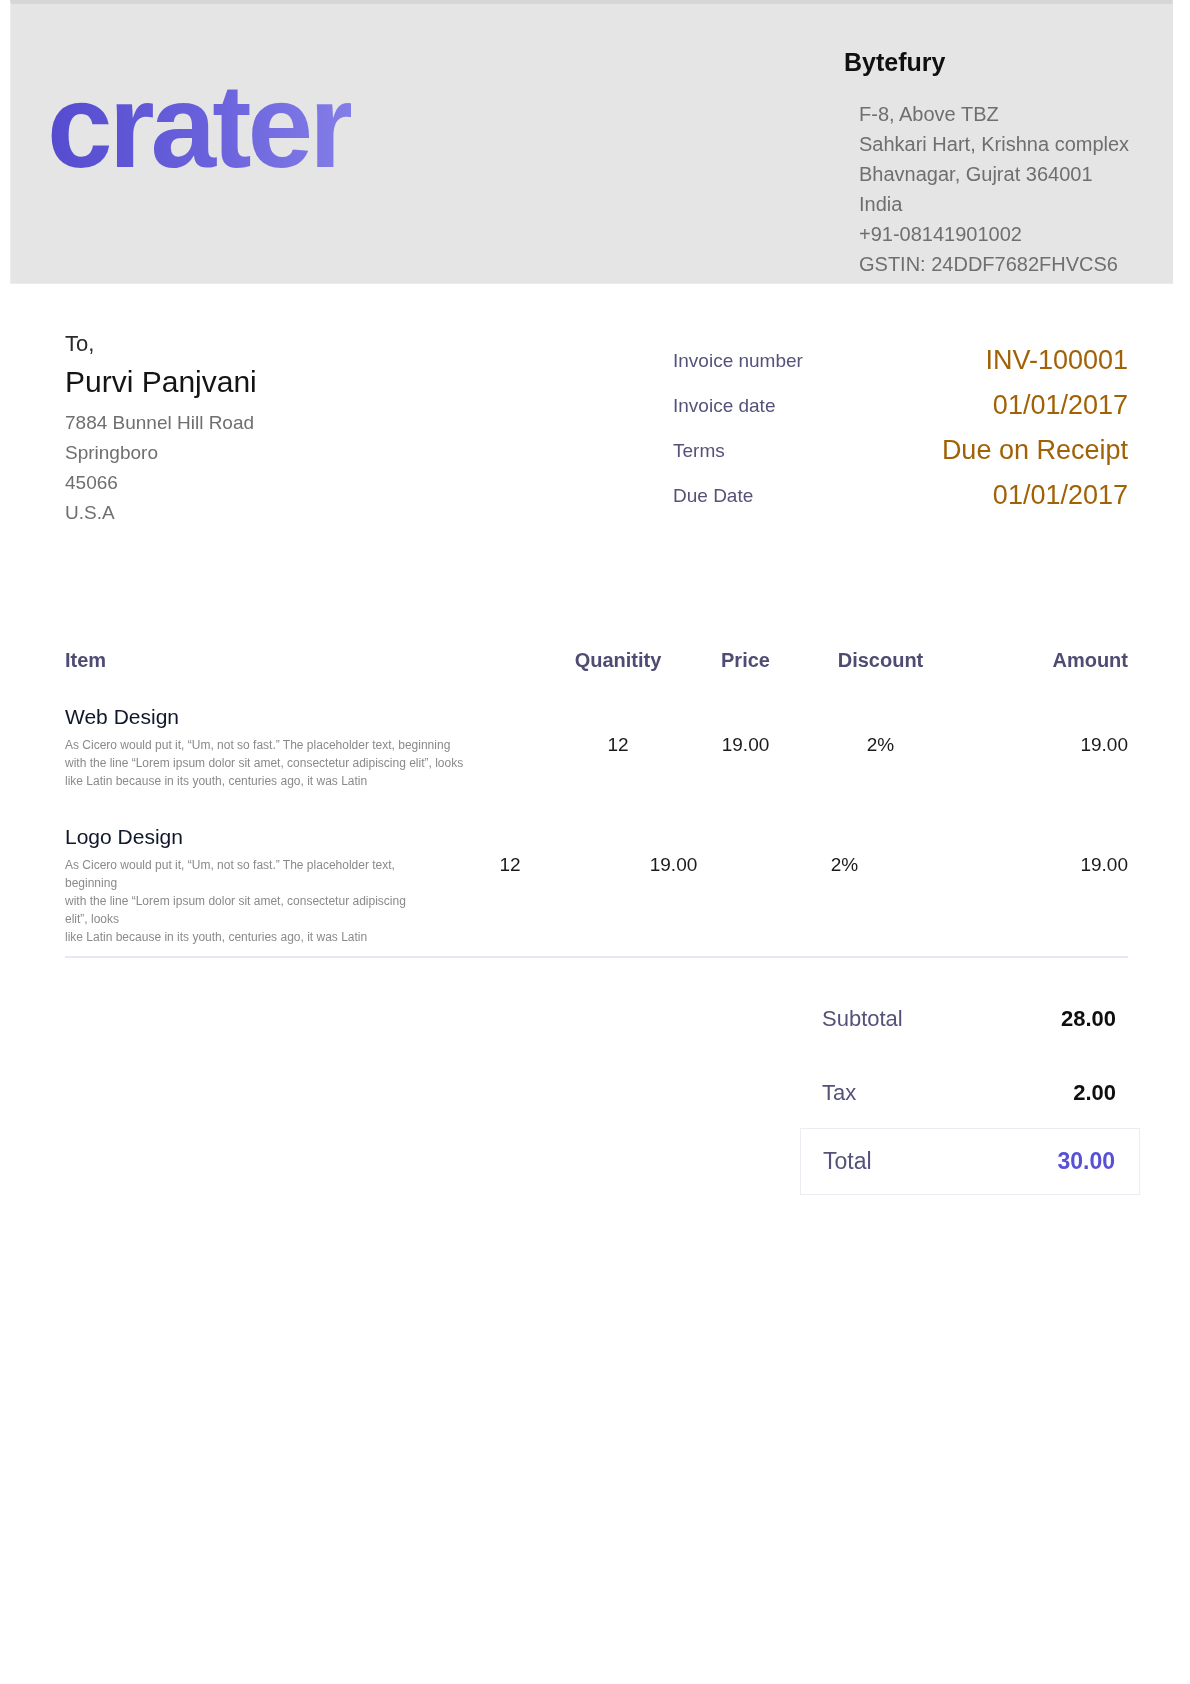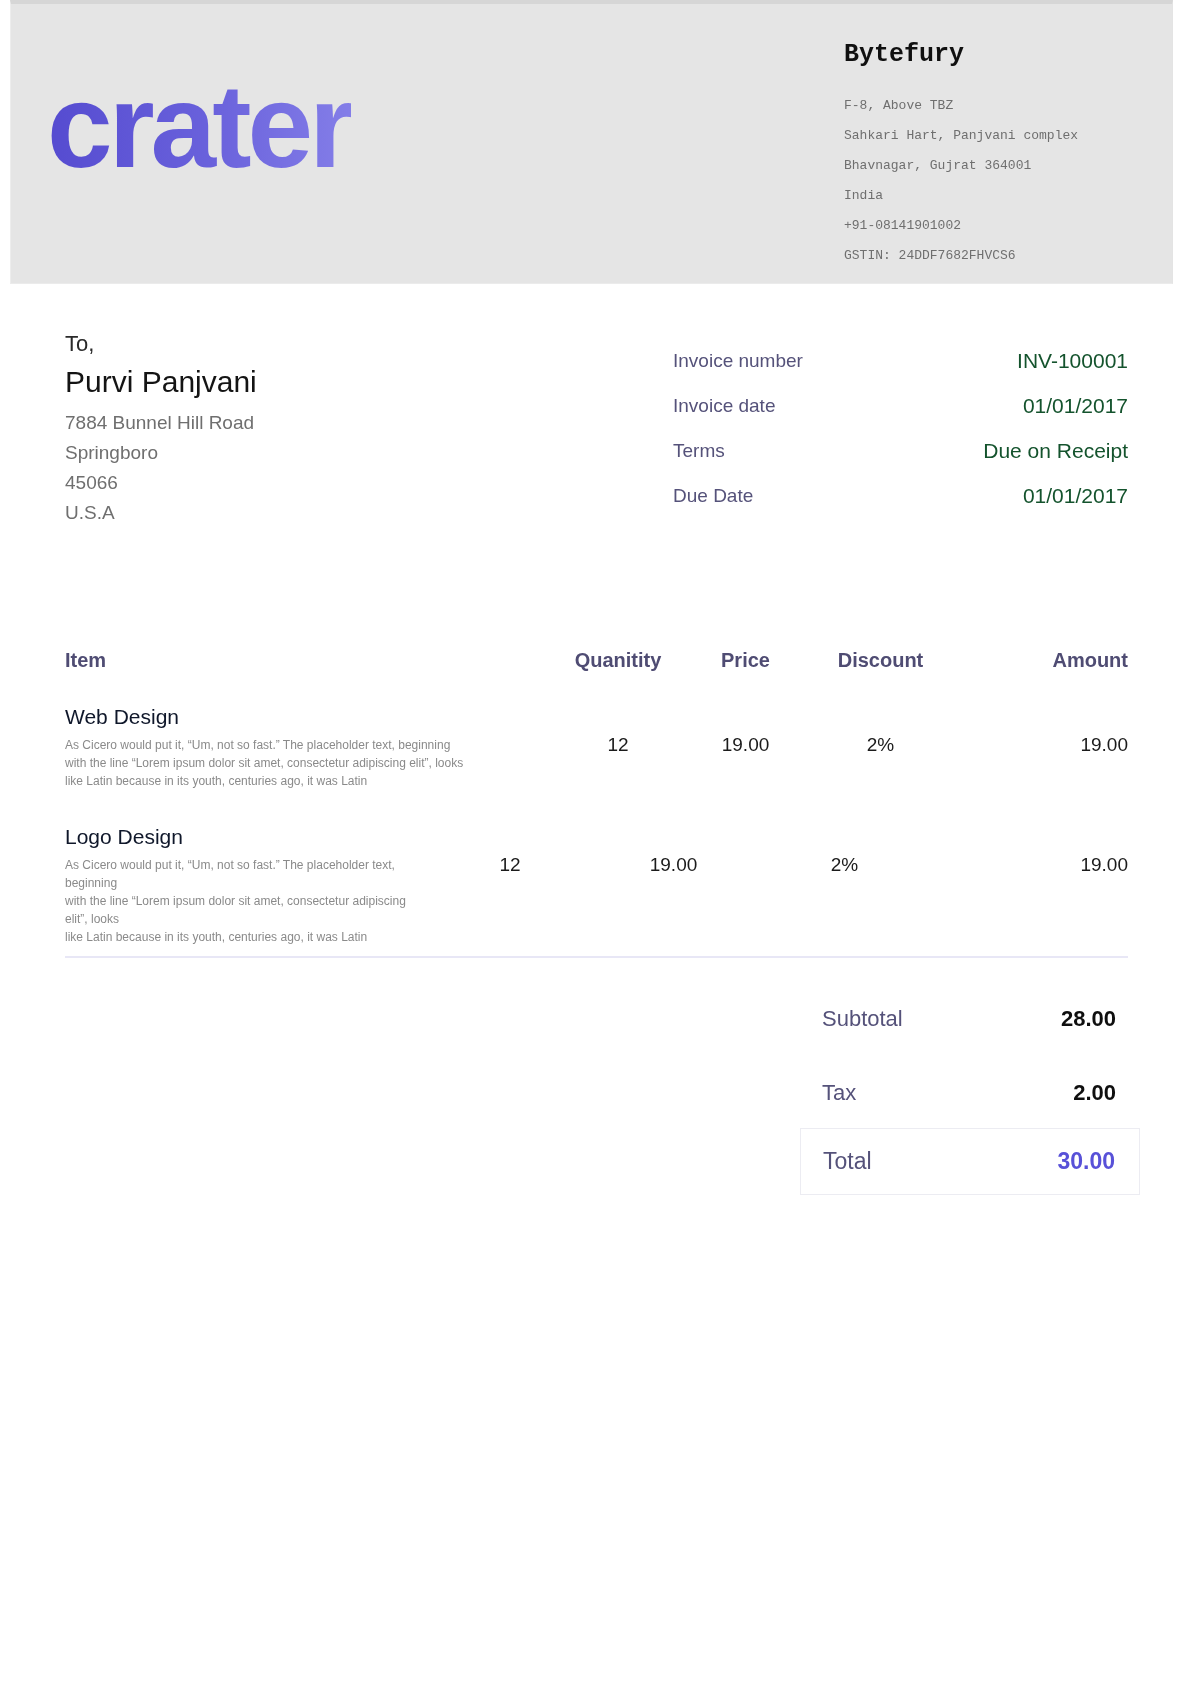--- a/index.html
+++ b/index.html
@@ -24,36 +24,36 @@
   }
   .logo {
     position: absolute; left: 36px; top: 58px;
     font-size: 118px; font-weight: 800; letter-spacing: -4px;
     line-height: 1.1;
     color: #5b52d6;
     background: linear-gradient(90deg, #554bd0 0%, #6a62dc 55%, #847ee8 100%);
     -webkit-background-clip: text; background-clip: text;
     -webkit-text-fill-color: transparent;
   }
-  .company { position: absolute; left: 833px; top: 36px; font-family: Liberation Mono, monospace; }
+  .company { position: absolute; left: 833px; top: 44px; }
   .company-name { font-size: 25px; font-weight: 700; color: #101010; margin-bottom: 22px; }
-  .company-line { font-size: 13px; color: #6f6f6f; line-height: 30px; }
+  .company-line { font-size: 20px; color: #6f6f6f; line-height: 30px; margin-left: 15px; }
 
   
   .content { padding: 0 62px 0 65px; }
 
   .parties { display: flex; justify-content: space-between; margin-top: 46px; }
   .bill-to-intro { font-size: 22px; color: #2a2a2a; line-height: 28px; }
   .bill-to-name { font-size: 30px; color: #141414; line-height: 40px; margin-top: 4px; margin-bottom: 6px; }
   .bill-to-line { font-size: 19px; color: #6f6f6f; line-height: 30px; }
 
   .meta { width: 455px; margin-top: 8px; }
   .meta-row { display: flex; justify-content: space-between; align-items: center; height: 45px; }
   .meta-label { font-size: 19px; color: #55527a; }
-  .meta-value { font-size: 21px; color: #14532d; }
+  .meta-value { font-size: 27px; color: #a16207; }
 
   
   .items { margin-top: 121px; }
   .items-grid { display: grid; grid-template-columns: auto 120px 135px 135px 180px; }
   .items-head { font-size: 20px; font-weight: 700; color: #4f4c73; }
   .col-center { text-align: center; }
   .col-right { text-align: right; }
   .item-row { margin-top: 32px; }
   .item-name { font-size: 21px; color: #0f172a; line-height: 26px; }
   .item-desc {
@@ -82,21 +82,21 @@
   .total-value { font-size: 23px; font-weight: 600; color: #5851d8; }
 </style>
 </head>
 <body>
 
 <header class="header-band">
   <div class="logo">crater</div>
   <div class="company">
     <div class="company-name">Bytefury</div>
     <div class="company-line">F-8, Above TBZ</div>
-    <div class="company-line">Sahkari Hart, Panjvani complex</div>
+    <div class="company-line">Sahkari Hart, Krishna complex</div>
     <div class="company-line">Bhavnagar, Gujrat 364001</div>
     <div class="company-line">India</div>
     <div class="company-line">+91-08141901002</div>
     <div class="company-line">GSTIN: 24DDF7682FHVCS6</div>
   </div>
 </header>
 
 <main class="content">
 
   <section class="parties">

